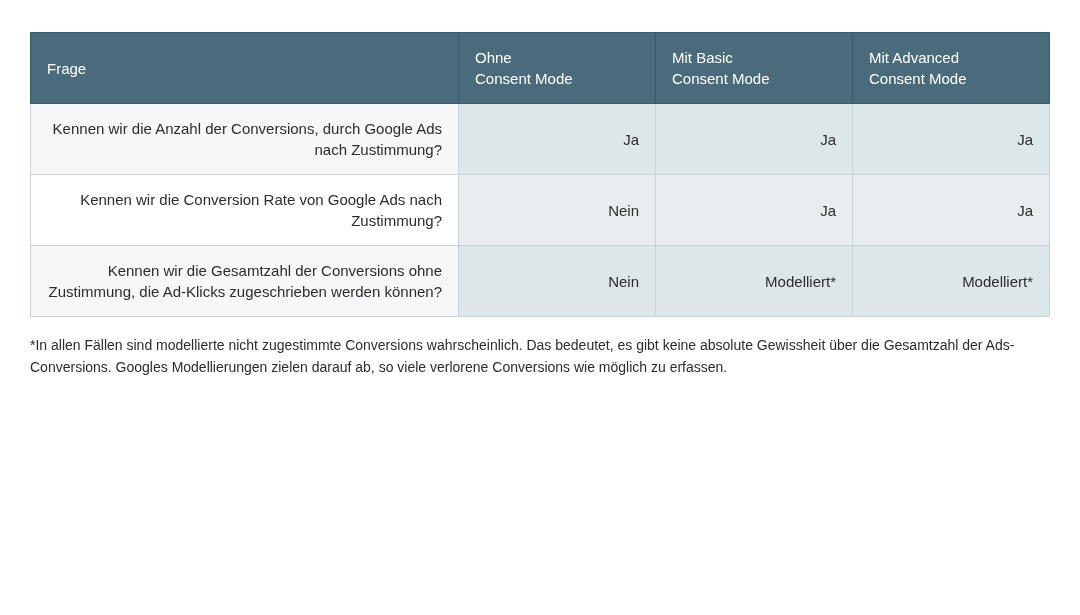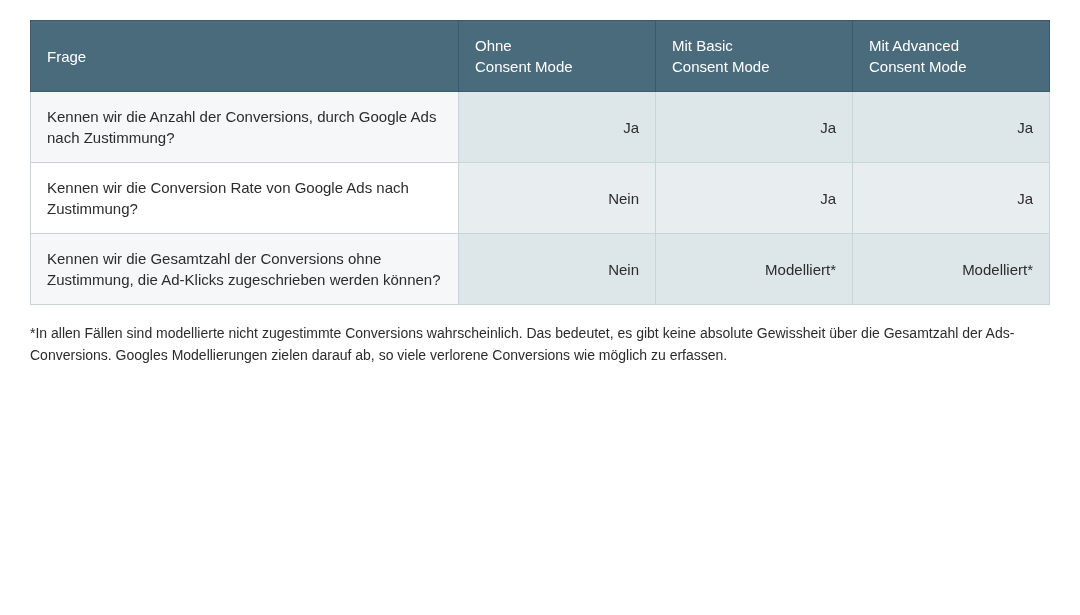--- a/index.html
+++ b/index.html
@@ -15,20 +15,21 @@
       min-height: 615px;
       display: flex;
       align-items: flex-start;
       justify-content: center;
       padding: 20px 30px;
     }
 
     .page-wrapper {
       width: 100%;
       max-width: 1020px;
+      margin-top: 12px;
     }
 
     table {
       width: 100%;
       border-collapse: collapse;
       font-size: 15px;
       color: #2c2c2c;
     }
 
     thead tr th {
@@ -52,20 +53,21 @@
 
     tbody tr td {
       padding: 14px 16px;
       border: 1px solid #c8d4d8;
       vertical-align: middle;
       line-height: 1.4;
     }
 
     tbody tr td:first-child {
       background-color: #ffffff;
+      text-align: right;
     }
 
     tbody tr td:not(:first-child) {
       text-align: right;
       background-color: #e8eef0;
     }
 
     tbody tr:nth-child(odd) td:first-child {
       background-color: #f5f7f8;
     }

